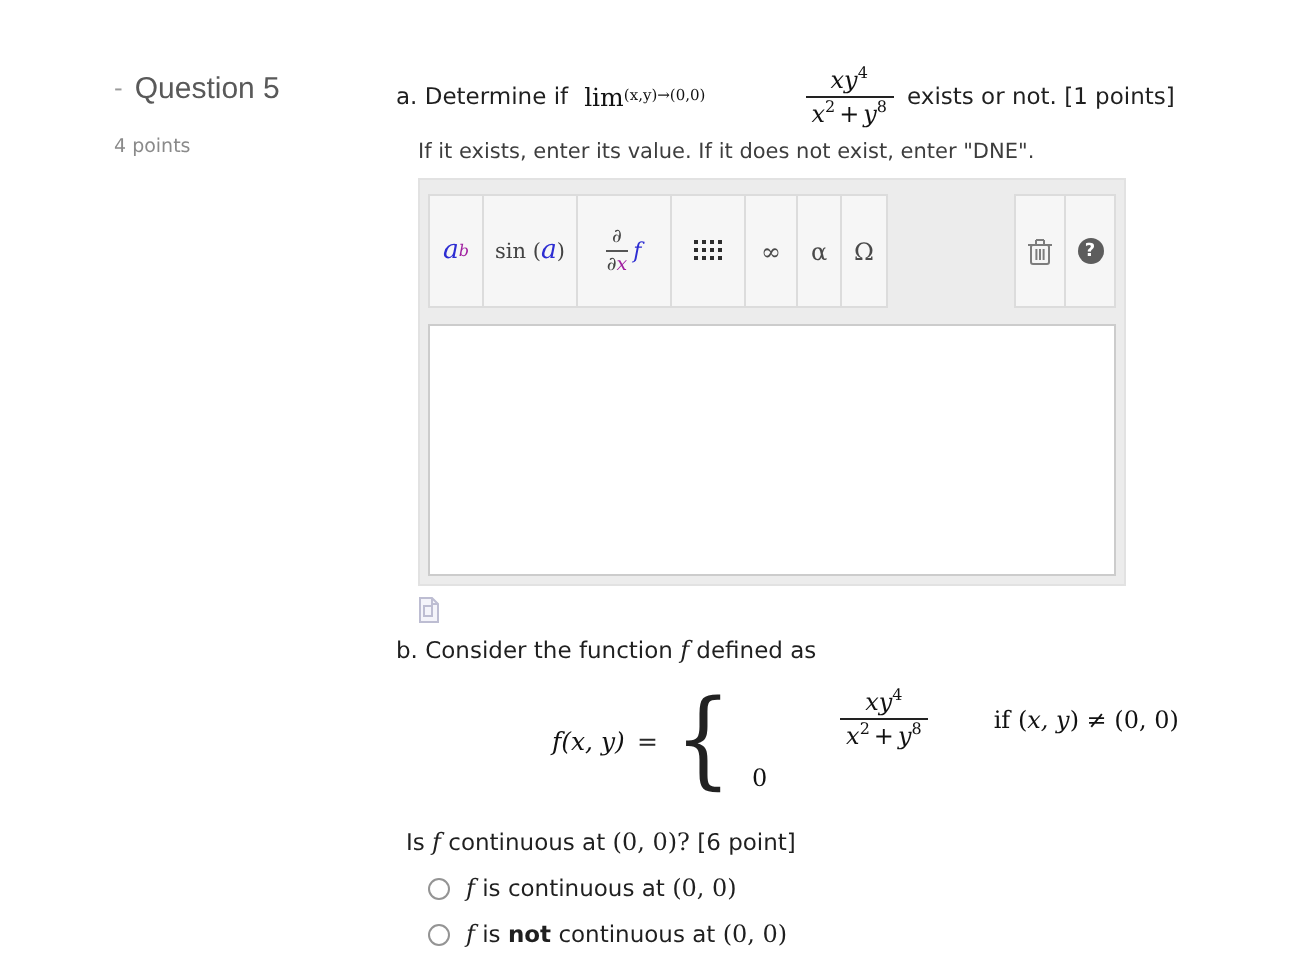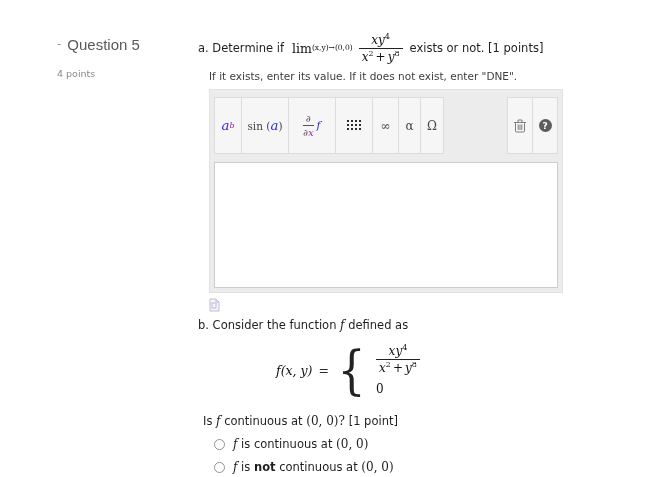--- a/index.html
+++ b/index.html
@@ -28,21 +28,21 @@
 
   
   .mser  { font-family: "DejaVu Serif", serif; font-style: normal; }
   .mvar  { font-family: "DejaVu Serif", serif; font-style: italic; }
   .sup   { font-size: 8px; vertical-align: super; line-height: 0; }
 
   .lim-stack { display: inline-flex; flex-direction: row; align-items: center; margin: 0 6px 0 8px; font-family: "DejaVu Serif", serif; }
   .lim-main { font-size: 12.5px; color: #111; }
   .lim-sub  { font-size: 7.5px; color: #111; margin-top: -1px; white-space: nowrap; }
 
-  .frac { display: inline-flex; flex-direction: column; align-items: center; font-family: "DejaVu Serif", serif; font-size: 12px; color: #111; margin-right: 7px; }
+  .frac { display: inline-flex; flex-direction: column; align-items: center; font-family: "DejaVu Serif", serif; font-size: 12px; color: #111; margin-right: 7px; margin-left: 44px; }
   .frac .num { padding: 0 3px 1px; white-space: nowrap; }
   .frac .den { border-top: 1px solid #222; padding: 1px 3px 0; white-space: nowrap; }
   .frac .op { margin: 0 2px; }
 
   .instruction { margin: 2px 0 0 11px; font-size: 10.5px; color: #3d3d3d; }
 
   
   .editor { position: relative; margin: 7px 0 0 11px; width: 354px; height: 204px;
             background: #ececec; border: 1px solid #e2e2e2; }
   .toolbar { position: absolute; left: 4px; right: 4px; top: 7px; display: flex; justify-content: space-between; }
@@ -214,29 +214,30 @@
       <span class="pw-eq">=</span>
       <span class="brace">{</span>
       <div class="cases">
         <div class="case-row">
           <span class="case-val">
             <span class="frac">
               <span class="num"><span class="mvar">xy</span><span class="sup mser">4</span></span>
               <span class="den"><span class="mvar">x</span><span class="sup mser">2</span><span class="op mser">+</span><span class="mvar">y</span><span class="sup mser">8</span></span>
             </span>
           </span>
+          <span class="cond"><span class="mser">if (</span><span class="mvar">x, y</span><span class="mser">) ≠ (0, 0)</span></span>
         </div>
         <div class="case-row">
           <span class="case-val mser">0</span>
         </div>
       </div>
     </div>
 
     <div class="stem">
-      <span class="opt-label">Is </span><span class="fvar">f</span><span class="opt-label"> continuous at </span><span class="coords">(0, 0)?</span><span class="opt-label"> [1 point]</span>
+      <span class="opt-label">Is </span><span class="fvar">f</span><span class="opt-label"> continuous at </span><span class="coords">(0, 0)?</span><span class="opt-label"> [6 point]</span>
     </div>
 
     <label class="option">
       <span class="radio"></span>
       <span class="fvar">f</span>
         <span class="opt-label"> is continuous at </span>
         <span class="coords">(0, 0)</span>
     </label>
 
     <label class="option">

